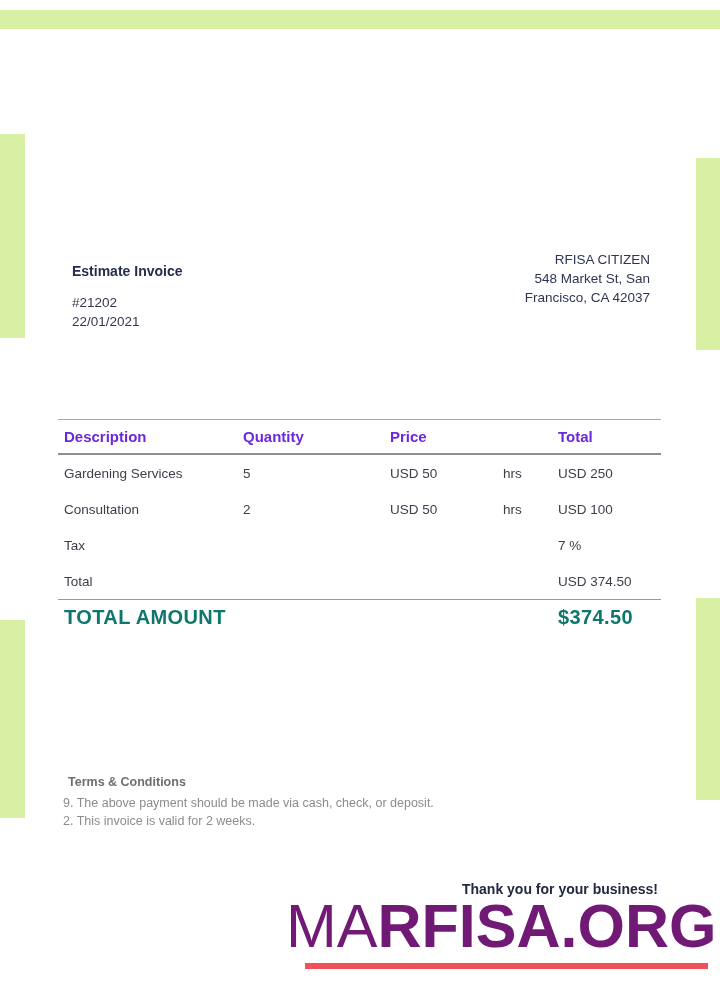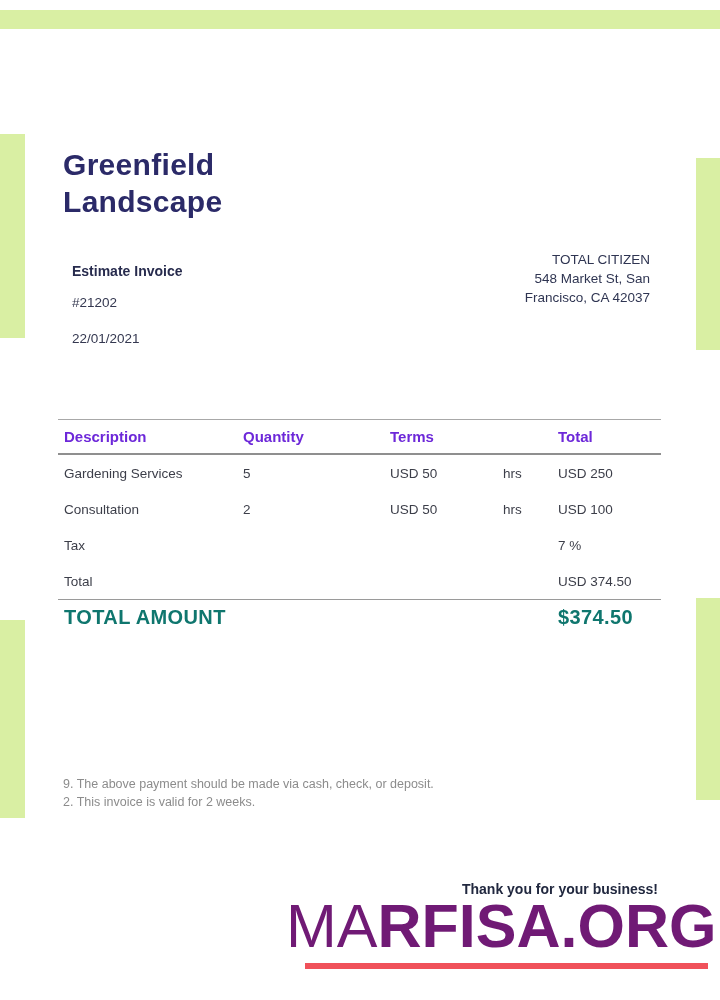--- a/index.html
+++ b/index.html
@@ -17,21 +17,21 @@
   .bar-left-low   { left:0;   top:620px; width:25px;  height:198px; }
   .bar-right-low  { left:696px;top:598px; width:24px; height:202px; }
 
   .company-name {
     left:63px; top:146px; font-size:30px; font-weight:bold;
     color:#2b2a68; line-height:37px; letter-spacing:0.3px;
   }
 
   .doc-type   { left:72px; top:263px; font-size:14px;  font-weight:bold; color:#272b4d; }
   .inv-number { left:72px; top:295px; font-size:13.5px; color:#343850; }
-  .inv-date   { left:72px; top:331px; font-size:13.5px; color:#343850; }
+  .inv-date   { left:72px; top:314px; font-size:13.5px; color:#343850; }
 
   .customer {
     right:70px; top:250px; text-align:right;
     font-size:13.5px; color:#2f3552; line-height:19px;
   }
   .customer .cust-name { font-weight:500; }
 
   
   .inv-table { left:58px; top:419px; width:603px; font-size:13.5px; color:#3c3e49; }
   .t-grid {
@@ -69,40 +69,36 @@
 <body>
 
 <div class="page">
 
   <div class="bar bar-top"></div>
   <div class="bar bar-left-up"></div>
   <div class="bar bar-right-up"></div>
   <div class="bar bar-left-low"></div>
   <div class="bar bar-right-low"></div>
 
-  <div class="abs company-name">
-    <div>Greenfield</div>
-    <div>Landscape</div>
-  </div>
 
   <div class="abs doc-type">Estimate Invoice</div>
   <div class="abs inv-number">#21202</div>
   <div class="abs inv-date">22/01/2021</div>
 
   <div class="abs customer">
-    <div class="cust-name">TOTAL CITIZEN</div>
+    <div class="cust-name">RFISA CITIZEN</div>
     <div>548 Market St, San</div>
     <div>Francisco, CA 42037</div>
   </div>
 
   <div class="abs inv-table">
     <div class="t-grid t-head">
       <span class="cell-desc">Description</span>
       <span>Quantity</span>
-      <span>Terms</span>
+      <span>Price</span>
       <span></span>
       <span>Total</span>
     </div>
 
     <div>
 
         <div class="t-grid t-row">
           <span class="cell-desc">Gardening Services</span>
           <span>5</span>
           <span>USD 50</span>
@@ -135,20 +131,21 @@
         </div>
       </div>
 
     <div class="t-grid t-grand">
       <span class="cell-desc" style="grid-column:1 / span 4;">TOTAL AMOUNT</span>
       <span>$374.50</span>
     </div>
   </div>
 
   <div class="abs terms">
+    <div class="terms-title">Terms &amp; Conditions</div>
     <div>
 
         <div class="terms-item">9. The above payment should be made via cash, check, or deposit.</div>
 
         <div class="terms-item">2. This invoice is valid for 2 weeks.</div>
       </div>
   </div>
 
   <div class="abs thank-you">Thank you for your business!</div>
 

